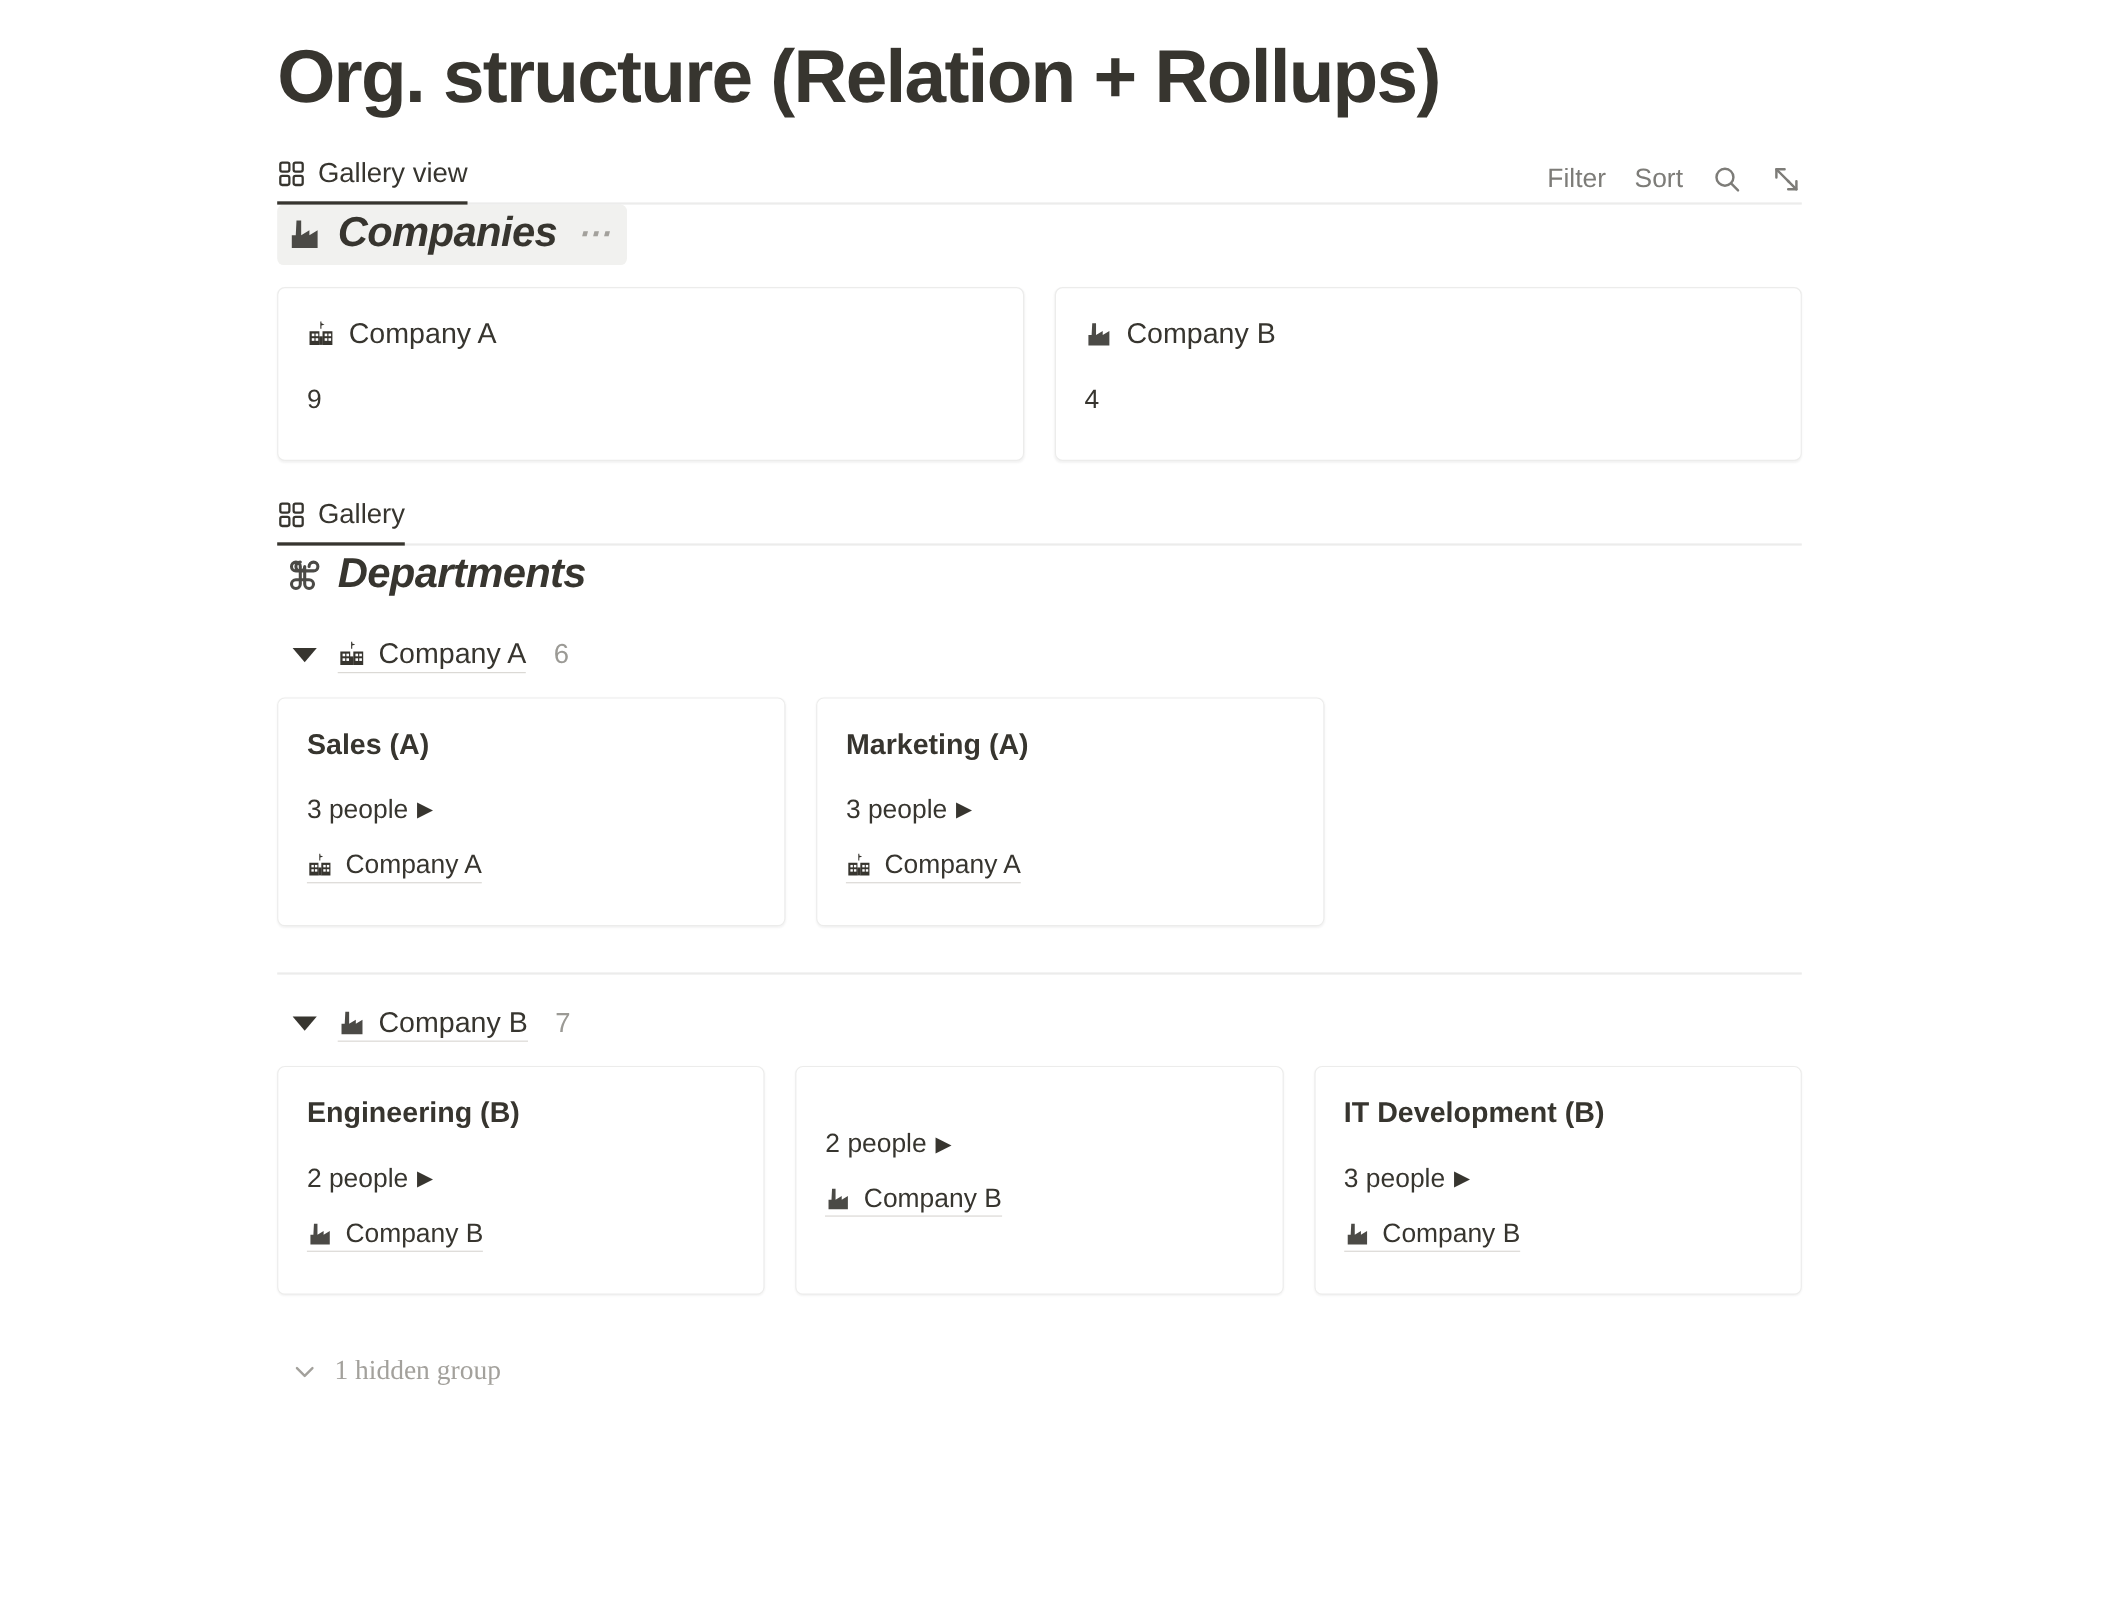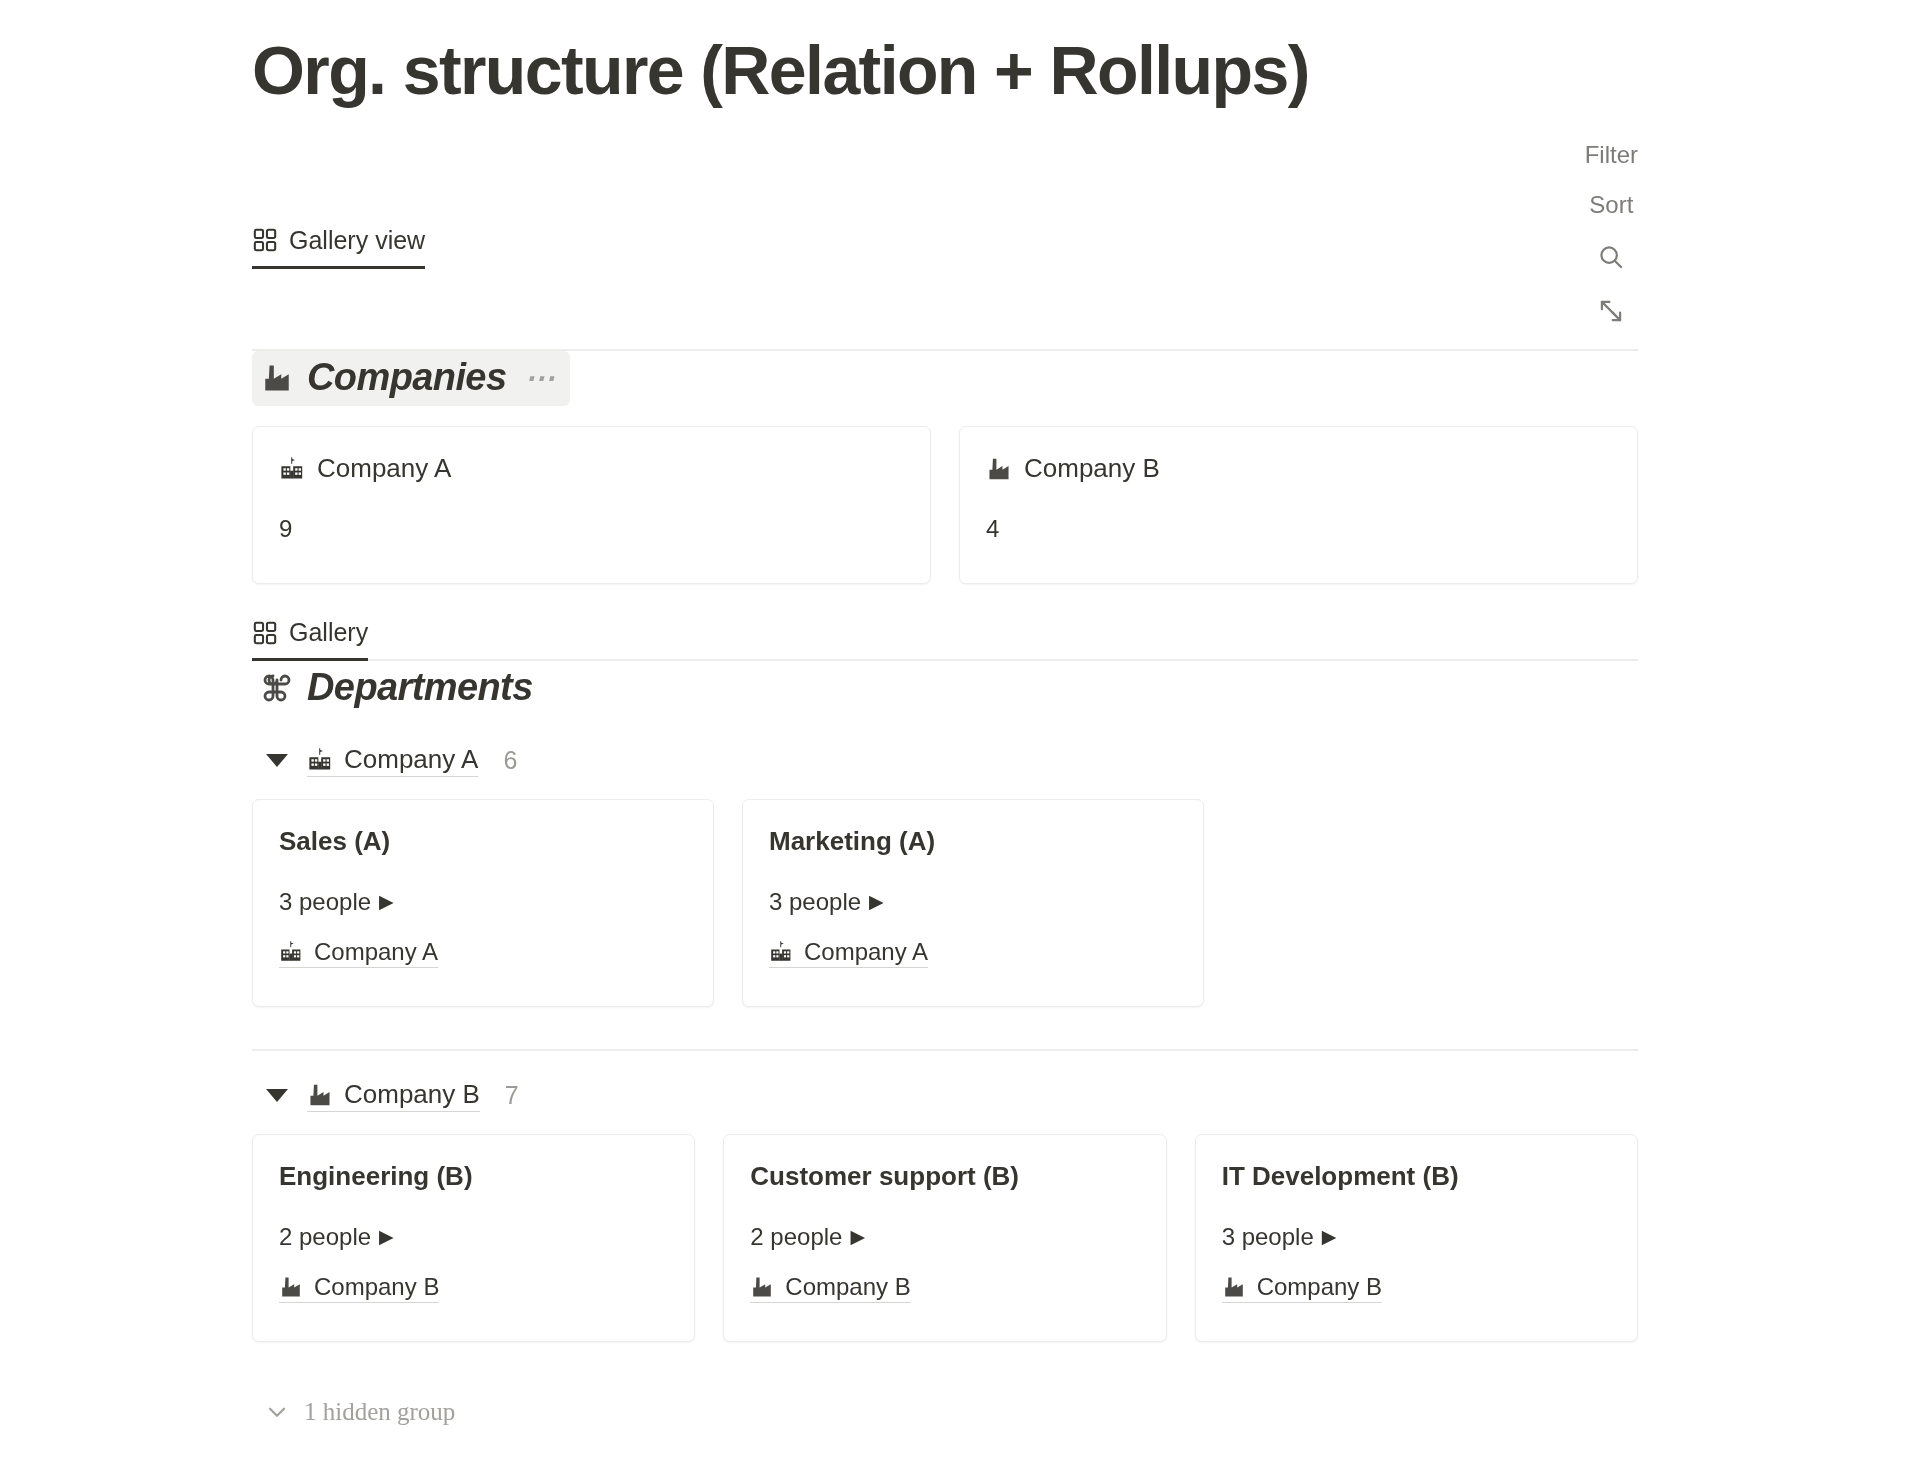--- a/index.html
+++ b/index.html
@@ -76,22 +76,21 @@
     content: "";
     position: absolute;
     left: 0; right: 0; bottom: -2px;
     height: 3px;
     background: #37352f;
   }
   .view-actions {
     display: flex;
     align-items: center;
     gap: 26px;
-    padding-bottom: 24px;
-    flex-direction: column;
+    padding-bottom: 2px;
   }
   .view-action {
     font-size: 24px;
     color: #7d7c78;
     cursor: pointer;
     line-height: 1;
   }
   .icon-btn {
     display: inline-flex;
     align-items: center;
@@ -470,21 +469,20 @@
             <span class="ico">
               <svg width="24" height="24" viewBox="0 0 24 24" fill="#4b4a46">
                 <path d="M3.2 21.4h17.6V9.2l-5.6 3.4V9.2l-5.6 3.4V2.6H6.4l-.5 10H3.2z"></path>
               </svg>
             </span>
             <span>Company B</span>
           </a>
         </div>
 
         <div class="card dept">
-          <div class="dept-title">Customer support (B)</div>
           <div class="dept-people">
             <span>2 people</span>
             <span class="play">▶</span>
           </div>
           <a class="dept-rel">
             <span class="ico">
               <svg width="24" height="24" viewBox="0 0 24 24" fill="#4b4a46">
                 <path d="M3.2 21.4h17.6V9.2l-5.6 3.4V9.2l-5.6 3.4V2.6H6.4l-.5 10H3.2z"></path>
               </svg>
             </span>

